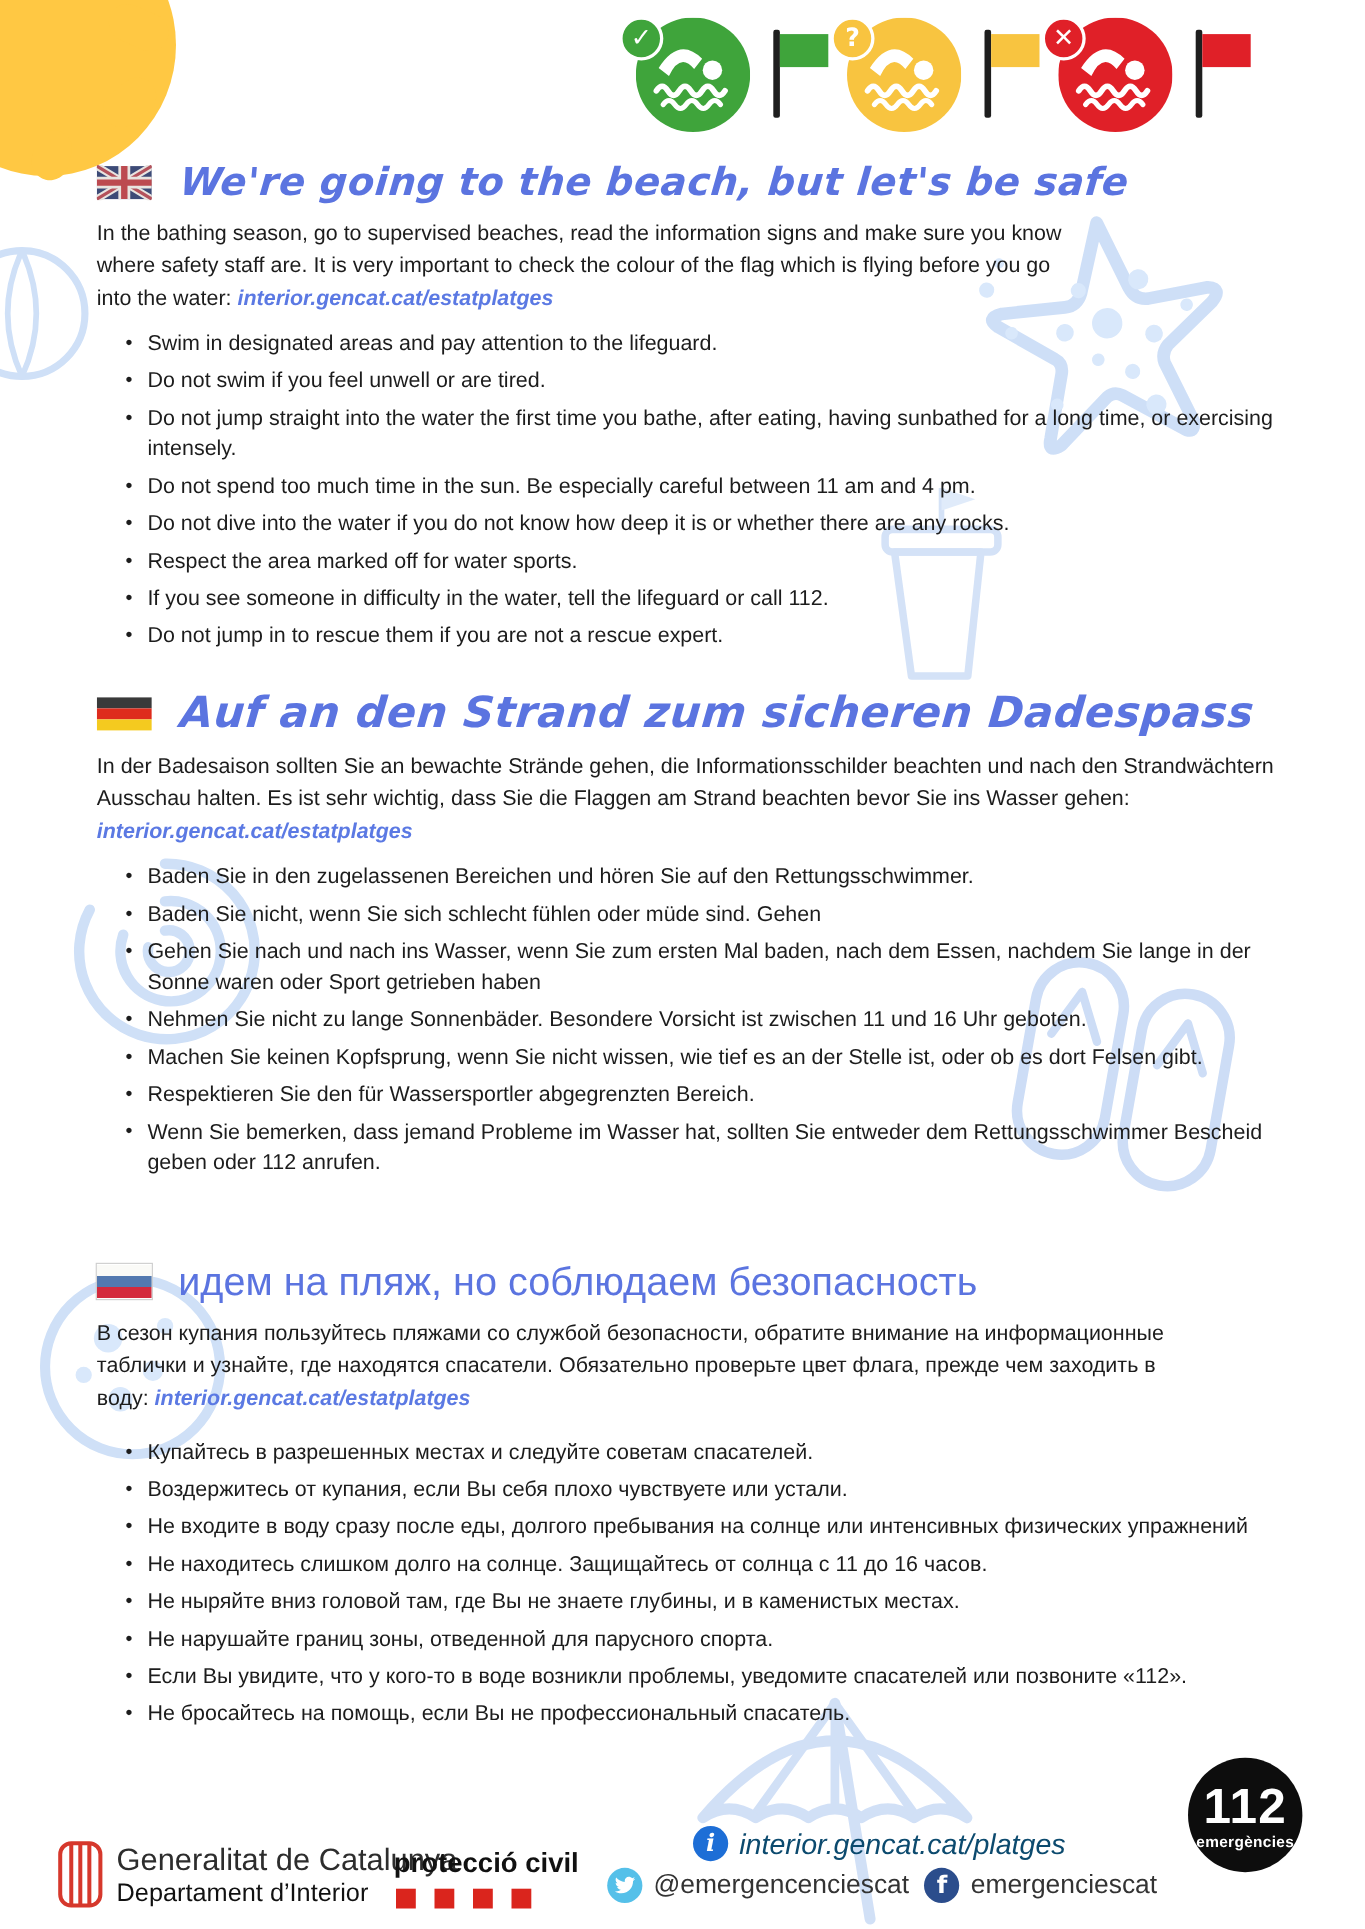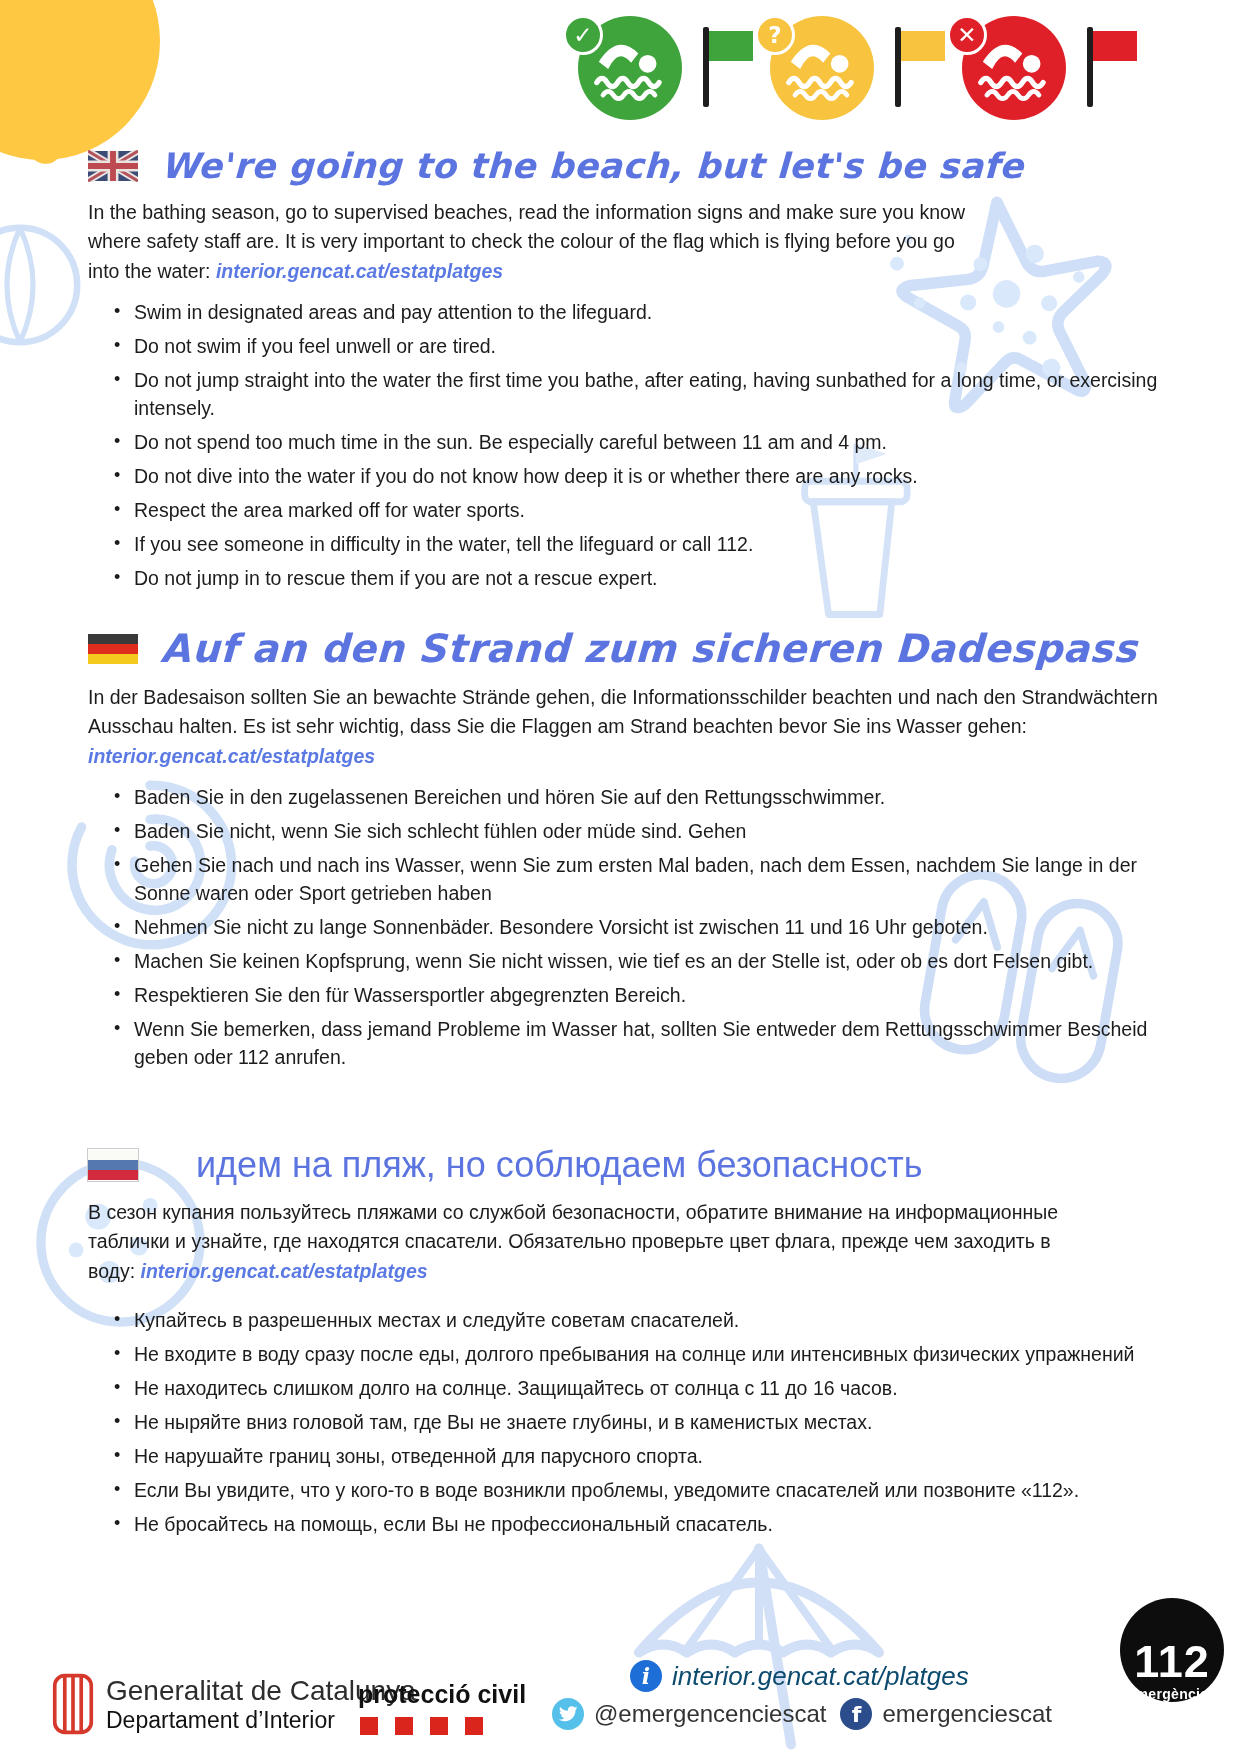--- a/index.html
+++ b/index.html
@@ -71,21 +71,21 @@
   .info-icon { background:#1d6ed6; font-family:"DejaVu Serif",serif; font-style:italic; font-weight:bold; font-size:22px; }
   .info-url { font-size:26px; font-style:italic; color:#0c4a6e; cursor:pointer; }
   .social-row { left:552px; top:1698px; display:flex; align-items:center; gap:10px; }
   .tw-icon { background:#55c0e9; }
   .fb-icon { background:#2b4d8c; font-weight:bold; font-size:22px; font-family:"DejaVu Sans",sans-serif; }
   .handle { font-size:24px; color:#333; cursor:pointer;text-align:right; }
   .handle-fb { margin-left:4px; }
   .badge112 {
     left:1080px; top:1598px; width:104px; height:104px; border-radius:50%;
     background:#0d0d0d; color:#fff; display:flex; flex-direction:column;
-    align-items:center; justify-content:flex-end; text-align:center;margin-left:40px;
+    align-items:center; justify-content:center; text-align:center;
   }
   .badge112-num { font-size:45px; font-weight:bold; letter-spacing:1px; line-height:1; }
   .badge112-label { font-size:14px; font-weight:bold; margin-top:2px; letter-spacing:0.3px; }
 </style>
 </head>
 <body>
 
 <div class="page">
 
   <svg width="0" height="0" style="position:absolute" aria-hidden="true">
@@ -257,25 +257,26 @@
     </ul>
   </section>
 
   <section class="section sec-ru">
     <div class="sec-head">
       <svg class="flag flag-bordered" viewBox="0 0 60 36">
         <rect width="60" height="12" y="0" fill="#fafaf7"></rect>
         <rect width="60" height="12" y="12" fill="#5379b0"></rect>
         <rect width="60" height="12" y="24" fill="#d42a3d"></rect>
       </svg>
-      <h1 class="title" style="color: rgb(91, 116, 224); margin-left: 34px;">идем на пляж, но соблюдаем безопасность</h1>
+      <h1 class="title" style="color: rgb(91, 116, 224);">идем на пляж, но соблюдаем безопасность</h1>
     </div>
     <p class="intro"><span>В сезон купания пользуйтесь пляжами со службой безопасности, обратите внимание на информационные таблички и узнайте, где находятся спасатели. Обязательно проверьте цвет флага, прежде чем заходить в воду: </span><a class="link" style="color: rgb(91, 121, 227);">interior.gencat.cat/estatplatges</a></p>
     <ul class="bullets">
       <li>Купайтесь в разрешенных местах и следуйте советам спасателей.</li>
+      <li>Воздержитесь от купания, если Вы себя плохо чувствуете или устали.</li>
       <li>Не входите в воду сразу после еды, долгого пребывания на солнце или интенсивных физических упражнений</li>
       <li>Не находитесь слишком долго на солнце. Защищайтесь от солнца с 11 до 16 часов.</li>
       <li>Не ныряйте вниз головой там, где Вы не знаете глубины, и в каменистых местах.</li>
       <li>Не нарушайте границ зоны, отведенной для парусного спорта.</li>
       <li>Если Вы увидите, что у кого-то в воде возникли проблемы, уведомите спасателей или позвоните «112».</li>
       <li>Не бросайтесь на помощь, если Вы не профессиональный спасатель.</li>
     </ul>
   </section>
 
   <div class="footer-item gencat">

